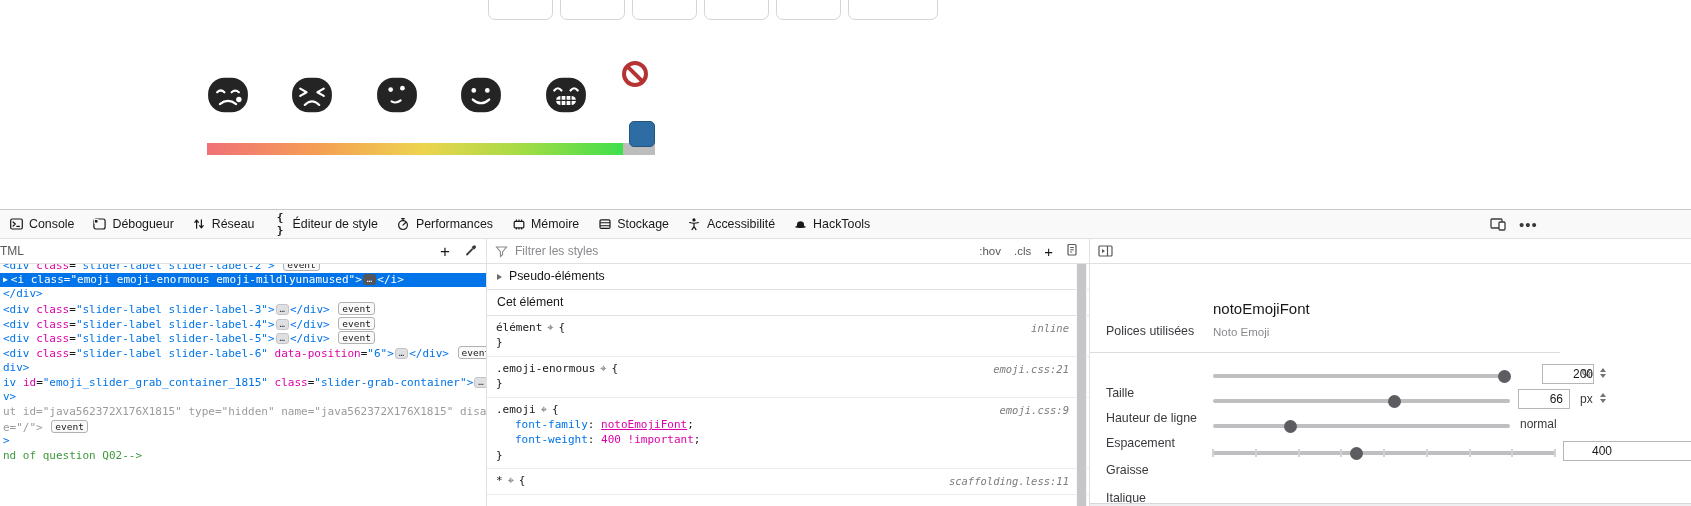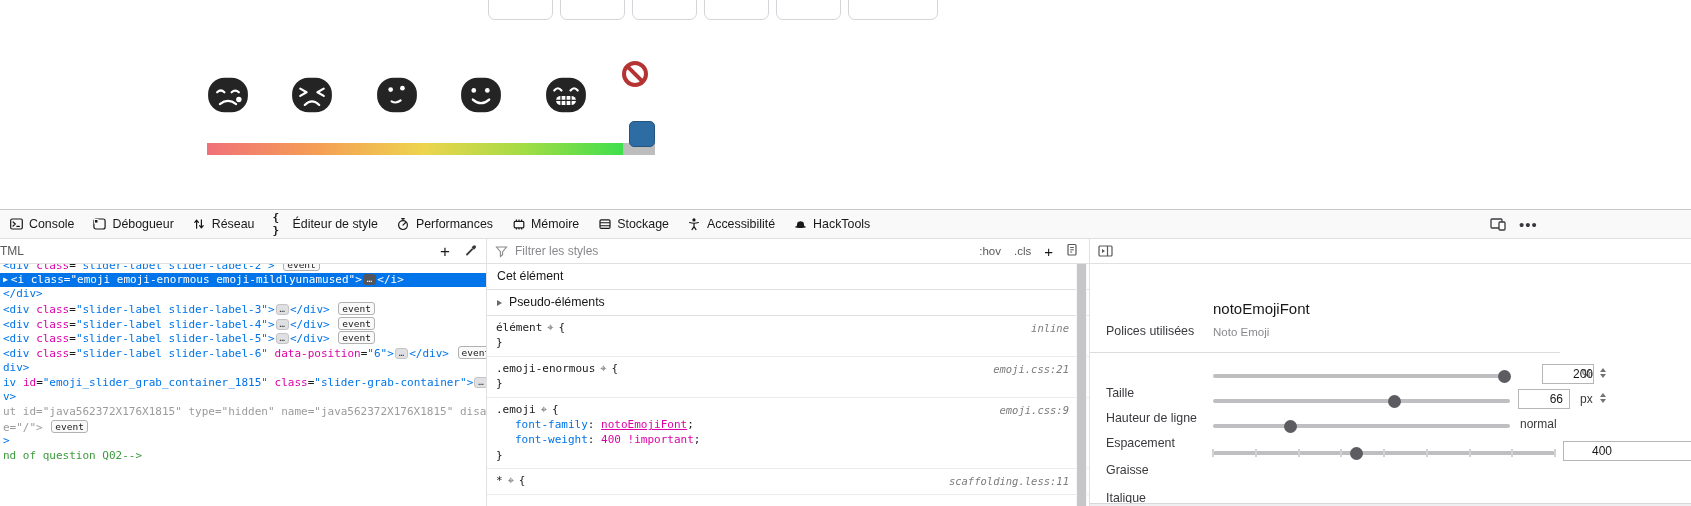--- a/index.html
+++ b/index.html
@@ -15,21 +15,21 @@
   #no-entry{position:absolute;left:621px;top:60px;width:28px;height:28px;}
   #grad-track{position:absolute;left:207px;top:143px;width:416px;height:12px;
     background:linear-gradient(90deg,#f07178 0%,#f59d54 26%,#edd44e 52%,#a3dc45 76%,#3fdf4d 100%);}
   #grad-tail{position:absolute;left:623px;top:143px;width:32px;height:12px;background:#bdbdbd;}
   #slider-handle{position:absolute;left:629px;top:121px;width:26px;height:26px;background:#2e6da4;
     border:1px solid #24557f;border-radius:5px;box-sizing:border-box;}
   
   #devtools{position:absolute;left:0;top:209px;width:1691px;height:297px;background:#fff;
     border-top:1px solid #c9c9cb;box-sizing:border-box;}
   #tabbar{position:absolute;left:0;top:0;width:100%;height:29px;background:#f9f9fa;
-    border-bottom:1px solid #e0e0e1;box-sizing:border-box;display:flex;align-items:center;}
+    border-bottom:1px solid #e0e0e1;box-sizing:border-box;display:flex;align-items:center;text-align:center;}
   .dtab{display:flex;align-items:center;gap:5px;padding:0 9px;height:100%;font-size:12.4px;color:#18181a;}
   .ticon{display:inline-flex;width:15px;height:15px;align-items:center;justify-content:center;}
   .ticon svg{display:block;}
   .braces{font-family:"DejaVu Sans Mono",monospace;font-weight:bold;font-size:11px;}
   #tabbar-right{position:absolute;left:1490px;top:0;height:29px;display:flex;align-items:center;gap:13px;}
   .meatballs{font-size:15px;color:#3a3a3e;letter-spacing:1px;line-height:1;}
   
   .col{position:absolute;top:29px;bottom:0;background:#fff;}
   #col-left{left:0;width:487px;border-right:1px solid #e0e0e1;box-sizing:border-box;}
   #col-mid{left:487px;width:603px;border-right:1px solid #e0e0e1;box-sizing:border-box;}
@@ -289,25 +289,25 @@
       <span class="rtool" style="font-size:15px;color:#18181a;">+</span>
       <span class="rtool">
         <svg width="13" height="14" viewBox="0 0 13 14">
             <rect x="2" y="1.5" width="8" height="10.5" rx="1" fill="none" stroke="#58585c" stroke-width="1.2"></rect>
             <path d="M4.2 4.5h3.6M4.2 6.8h3.6M4.2 9h2" stroke="#58585c" stroke-width="1"></path>
           </svg>
       </span>
     </div>
     <div id="rules">
         <div class="sect-row">
-          <span>Cet élément</span>
-        </div>
-        <div class="sect-row">
           <span class="tri"></span>
           <span>Pseudo-éléments</span>
+        </div>
+        <div class="sect-row">
+          <span>Cet élément</span>
         </div>
         <div class="rule">
           <div class="rline"><span>élément</span><span class="target">⌖</span><span>{</span><span class="rlink">inline</span></div>
           <div class="rline">}</div>
         </div>
         <div class="rule">
           <div class="rline"><span>.emoji-enormous</span><span class="target">⌖</span><span>{</span><span class="rlink">emoji.css:21</span></div>
           <div class="rline">}</div>
         </div>
         <div class="rule">

